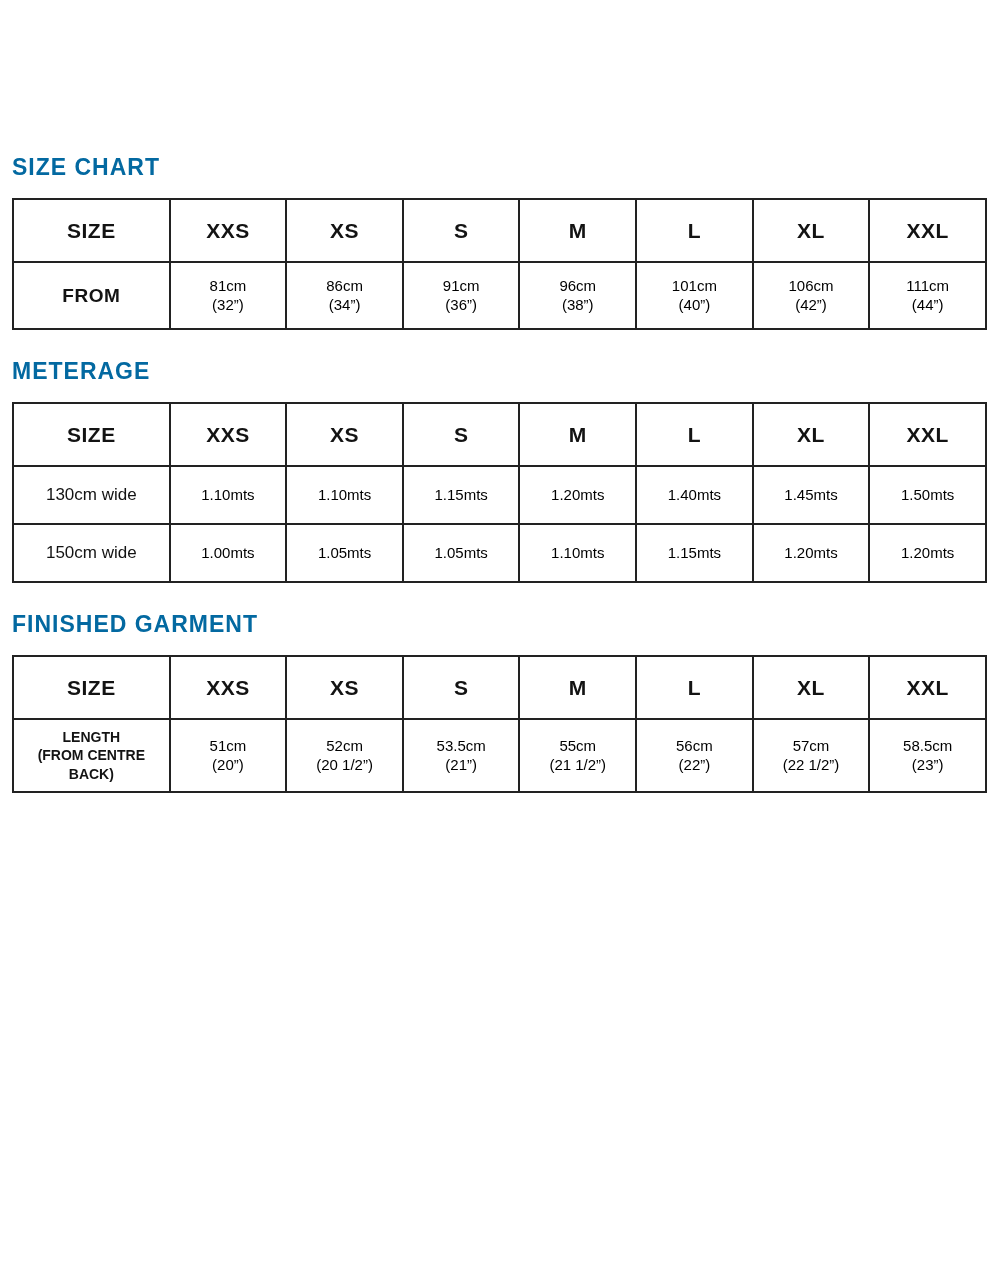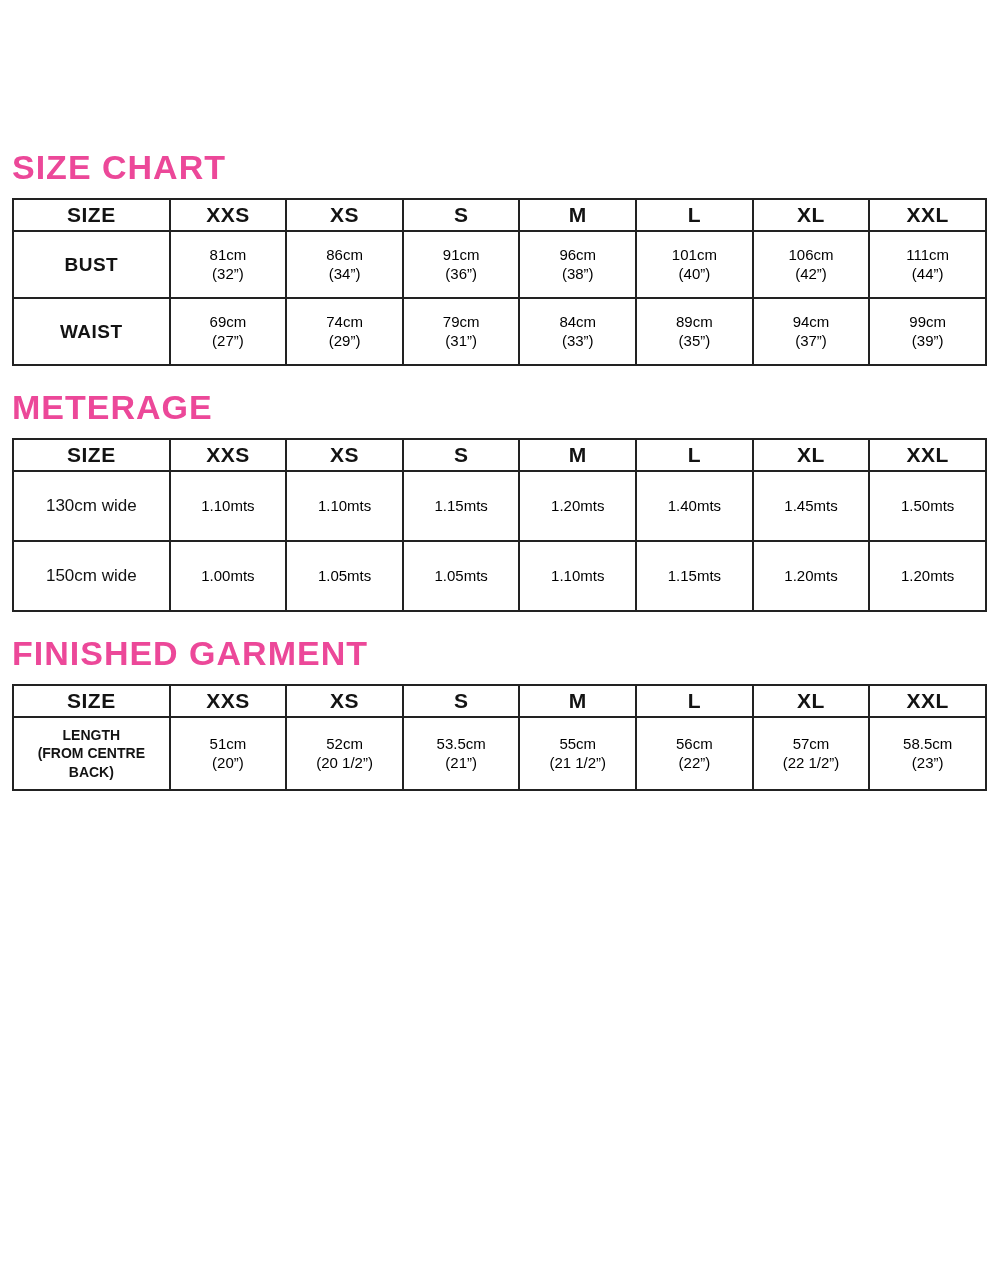--- a/index.html
+++ b/index.html
@@ -13,61 +13,61 @@
     position: relative;
     width: 1000px;
     height: 1276px;
     background: #ffffff;
     box-sizing: border-box;
     padding: 148px 13px 0 12px;
     overflow: hidden;
   }
   h2.section-title {
     margin: 22px 0 12px 0;
-    font-size: 34px;
+    font-size: 23px;
     line-height: 38px;
     font-weight: bold;
     letter-spacing: 1px;
-    color: #ec4899;
+    color: #0369a1;
   }
   h2.section-title:first-child { margin-top: 0; }
   table.spec-table {
     width: 100%;
     border-collapse: collapse;
     table-layout: fixed;
   }
   .spec-table th, .spec-table td {
     border: 2px solid #222222;
     text-align: center;
     vertical-align: middle;
     padding: 2px 2px;
     box-sizing: border-box;
   }
   .spec-table thead th {
     font-size: 21px;
     font-weight: bold;
     letter-spacing: 0.5px;
-    height: 32px;
+    height: 63px;
     color: #131313;
   }
   .spec-table td {
     font-size: 15px;
     line-height: 1.25;
     white-space: pre-line;
     color: #000000;
   }
   .spec-table tbody th {
     white-space: pre-line;
     color: #131313;
   }
   
   #table-size-chart tbody tr { height: 67px; }
   #table-size-chart tbody th { font-size: 19px; font-weight: bold; letter-spacing: 0.5px; }
   
-  #table-meterage tbody tr { height: 70px; }
+  #table-meterage tbody tr { height: 58px; }
   #table-meterage tbody th { font-size: 17px; font-weight: normal; }
   
   #table-finished-garment tbody tr { height: 73px; }
   #table-finished-garment tbody th { font-size: 14px; font-weight: bold; line-height: 1.3; margin-top: 44px; }
   col.size-col { width: 16.1%; }
   col.val-col  { width: 11.985%; }
 </style>
 </head>
 <body>
 
@@ -92,52 +92,35 @@
         <th>XS</th>
         <th>S</th>
         <th>M</th>
         <th>L</th>
         <th>XL</th>
         <th>XXL</th>
       </tr>
     </thead>
     <tbody>
       <tr>
-        <th>BUST</th>
+        <th>FROM</th>
         <td>81cm
 (32”)</td>
         <td>86cm
 (34”)</td>
         <td>91cm
 (36”)</td>
         <td>96cm
 (38”)</td>
         <td>101cm
 (40”)</td>
         <td>106cm
 (42”)</td>
         <td>111cm
 (44”)</td>
-      </tr>
-      <tr>
-        <th>WAIST</th>
-        <td>69cm
-(27”)</td>
-        <td>74cm
-(29”)</td>
-        <td>79cm
-(31”)</td>
-        <td>84cm
-(33”)</td>
-        <td>89cm
-(35”)</td>
-        <td>94cm
-(37”)</td>
-        <td>99cm
-(39”)</td>
       </tr>
     </tbody>
   </table>
 
   <h2 class="section-title">METERAGE</h2>
   <table class="spec-table" id="table-meterage">
     <colgroup>
       <col class="size-col">
         <col class="val-col">
         <col class="val-col">

